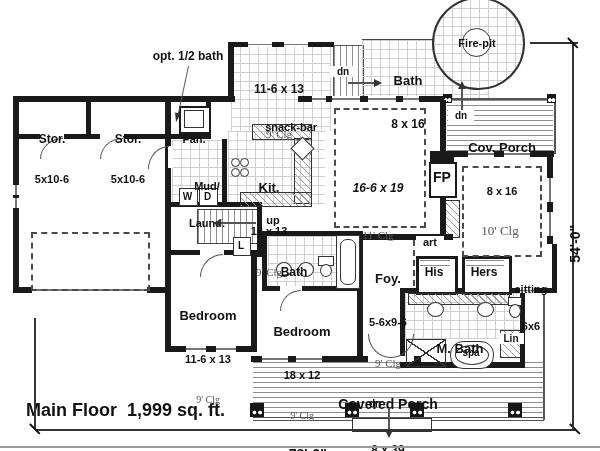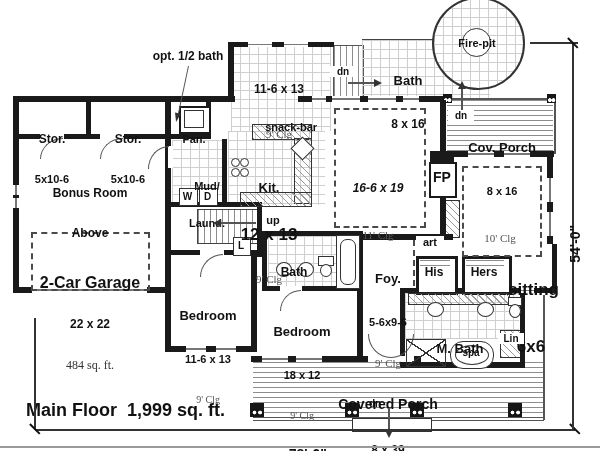--- a/index.html
+++ b/index.html
@@ -177,37 +177,30 @@
   <div class="db" style="left:413px;top:240px;width:0px;height:46px;border-width:0 0 0 2px;"></div>
 
   <div class="lb" style="left:18px;top:106px;width:68px;font-size:12px;">
     <span class="n">Stor.</span>
     <span class="d" style="font-size:11px;">5x10-6</span>
   </div>
   <div class="lb" style="left:91px;top:106px;width:74px;font-size:12px;">
     <span class="n">Stor.</span>
     <span class="d" style="font-size:11px;">5x10-6</span>
   </div>
-  <div class="lb" style="left:20px;top:160px;width:140px;font-size:12px;">
-    <span class="d">Bonus Room</span>
-    <span class="d">Above</span>
-    <span class="n" style="font-size:16px;margin-top:6px;">2-Car Garage</span>
-    <span class="d">22 x 22</span>
-    <span class="c" style="color:#333;">484 sq. ft.</span>
-  </div>
   <div class="lb" style="left:176px;top:108px;width:36px;font-size:11px;">
     <span class="n">Pan.</span>
   </div>
   <div class="lb" style="left:182px;top:155px;width:50px;font-size:11px;">
     <span class="n">Mud/</span>
     <span class="n">Laund.</span>
   </div>
   <div class="lb" style="left:240px;top:152px;width:58px;font-size:13px;">
     <span class="n">Kit.</span>
-    <span class="d" style="font-size:17px;">12 x 13</span>
+    <span class="d" style="font-size:11px;">12 x 13</span>
     <span class="c" style="font-size:11px;">9' Clg</span>
   </div>
   <div class="lb" style="left:238px;top:52px;width:82px;font-size:14px;">
     <span class="d" style="font-size:12px;">11-6 x 13</span>
     <span class="c" style="font-size:11px;">9' Clg</span>
   </div>
   <div class="lb" style="left:250px;top:109px;width:70px;font-size:11px;">
     <span class="sm">snack-bar</span>
   </div>
   <div class="lb" style="left:376px;top:45px;width:64px;font-size:13px;">
@@ -219,23 +212,23 @@
   </div>
   <div class="lb" style="left:462px;top:112px;width:80px;font-size:13px;">
     <span class="n">Cov. Porch</span>
     <span class="d" style="font-size:11px;">8 x 16</span>
   </div>
   <div class="lb" style="left:326px;top:148px;width:104px;font-size:15px;">
     <span class="d" style="font-size:12px;font-style:italic;">16-6 x 19</span>
     <span class="c" style="font-size:11px;">11' Clg</span>
   </div>
   <div class="lb" style="left:450px;top:190px;width:100px;font-size:15px;">
-    <span class="c" style="font-size:11px;margin-top:8px;">10' Clg</span>
-  </div>
-  <div class="lb" style="left:508px;top:242px;width:46px;font-size:17px;">
+    <span class="c" style="font-size:13px;">10' Clg</span>
+  </div>
+  <div class="lb" style="left:508px;top:258px;width:46px;font-size:11px;">
     <span class="n">sitting</span>
     <span class="d">6x6</span>
   </div>
   <div class="lb" style="left:364px;top:243px;width:48px;font-size:13px;">
     <span class="n">Foy.</span>
     <span class="d" style="font-size:11px;">5-6x9-6</span>
     <span class="c" style="font-size:11px;">9' Clg</span>
   </div>
   <div class="lb" style="left:420px;top:313px;width:80px;font-size:13px;">
     <span class="n">M. Bath</span>

